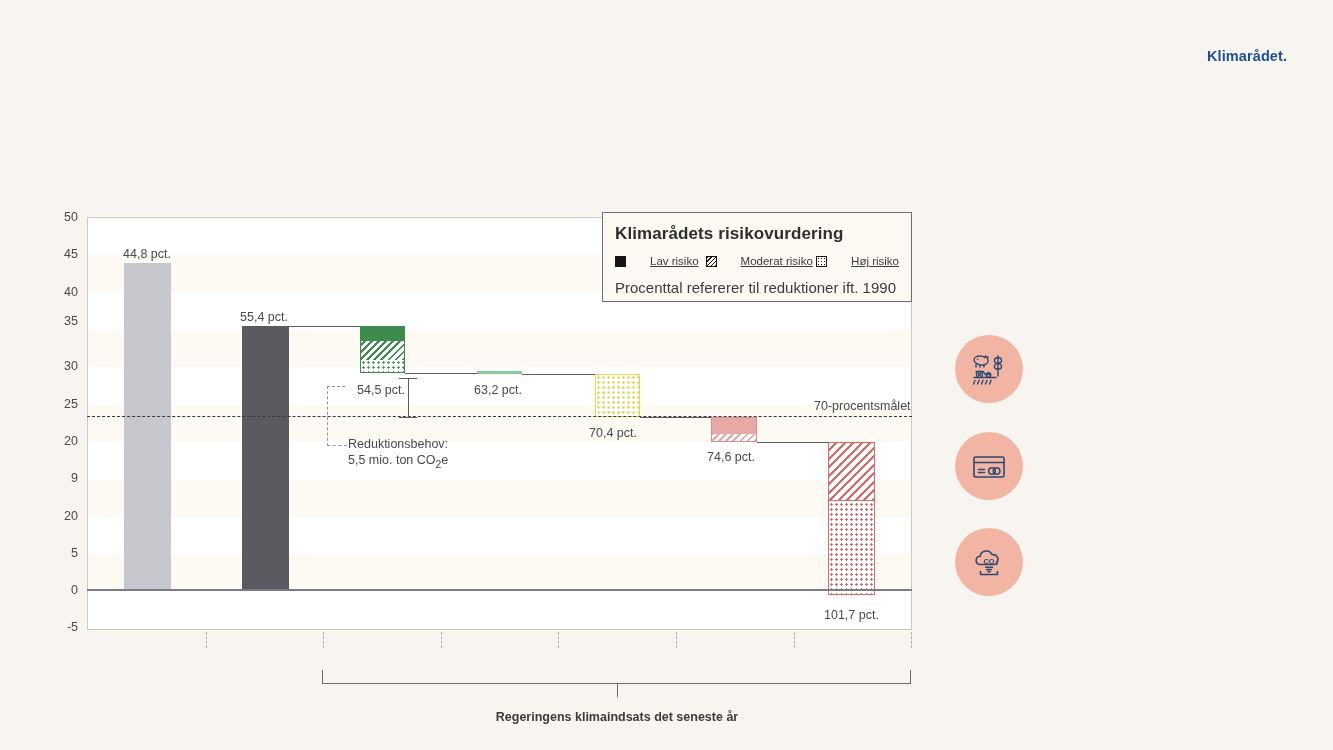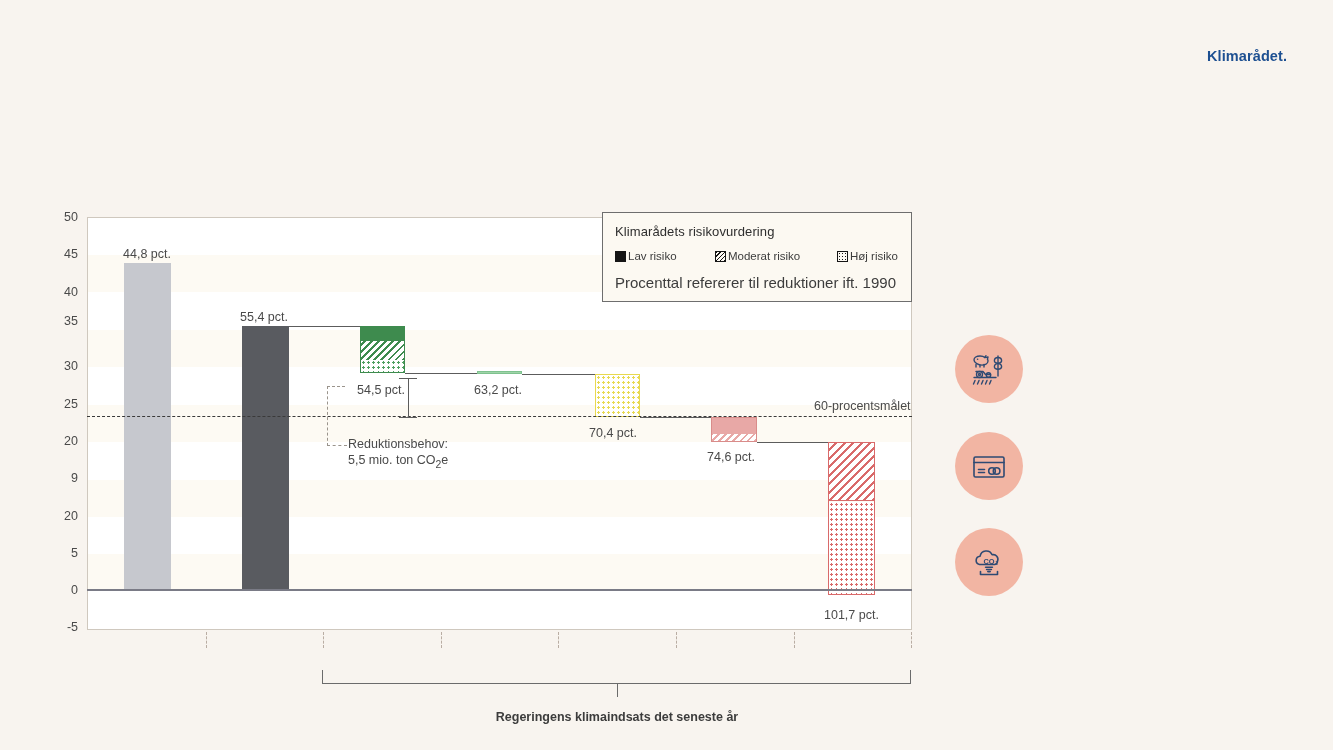--- a/index.html
+++ b/index.html
@@ -64,25 +64,25 @@
   #dash-t{position:absolute;left:327px;top:386px;width:18px;height:0;border-top:1.5px dashed #9A948C;}
   #dash-b{position:absolute;left:327px;top:445px;width:20px;height:0;border-top:1.5px dashed #9A948C;}
   #redbehov{position:absolute;left:348px;top:436px;font-size:12.5px;color:#4A4A4A;line-height:16px;}
 
   
   #legend{
     position:absolute;left:602px;top:212px;width:310px;height:90px;
     background:#FCF9F2;border:1px solid #6E6E6E;box-sizing:border-box;
     padding:11px 12px 0 12px;
   }
-  #legend .ltitle{font-size:13px;font-weight:400;color:#2E2E2E;letter-spacing:.1px;}
+  #legend .ltitle{font-size:17px;font-weight:700;color:#2E2E2E;letter-spacing:.1px;}
   #legend .lrow{display:flex;align-items:center;margin-top:11px;}
   #legend .litem{display:flex;align-items:center;}
   #legend .lsw{width:11px;height:11px;box-sizing:border-box;flex:0 0 auto;}
-  #legend .ltxt{font-size:11.5px;color:#3C3C3C;margin-left:2px;white-space:nowrap;}
+  #legend .ltxt{font-size:11.5px;color:#3C3C3C;margin-left:24px;white-space:nowrap;text-decoration:underline;}
   #legend .lnote{font-size:15px;color:#3C3C3C;margin-top:12px;}
   .sw-low{background:#151515;}
   .sw-mod{border:1px solid #151515;background:
      repeating-linear-gradient(-45deg,#151515 0 1px,transparent 1px 3px);}
   .sw-high{border:1px solid #151515;background:
      radial-gradient(#151515 .7px,transparent .8px) 0 0/3px 3px;}
 
   
   .xtick{position:absolute;top:632px;width:0;height:16px;border-left:1.3px dashed #B9ADA3;}
 
@@ -171,21 +171,21 @@
          repeating-linear-gradient(-45deg,#D96A6A 0 2px,#FFFFFF 2px 6px);
          border-bottom:1.5px solid #D96A6A;"></div>
     <div class="seg" style="top:59px;height:92px;background:
          radial-gradient(#D96A6A 1.1px,#FFFFFF 1.2px) 0 0/5px 5px;"></div>
   </div>
   <div class="vlab" style="left:824px;top:608px;">101,7 pct.</div>
 
   <div id="zeroline"></div>
 
   <div id="target"></div>
-  <div id="targetlabel">60-procentsmålet</div>
+  <div id="targetlabel">70-procentsmålet</div>
 
   <div id="brk-v"></div>
   <div id="brk-t"></div>
   <div id="brk-b"></div>
   <div id="dash-l"></div>
   <div id="dash-t"></div>
   <div id="dash-b"></div>
   <div id="redbehov">
     <div>Reduktionsbehov:</div>
     <div><span>5,5 mio. ton CO</span><sub>2</sub><span>e</span></div>

